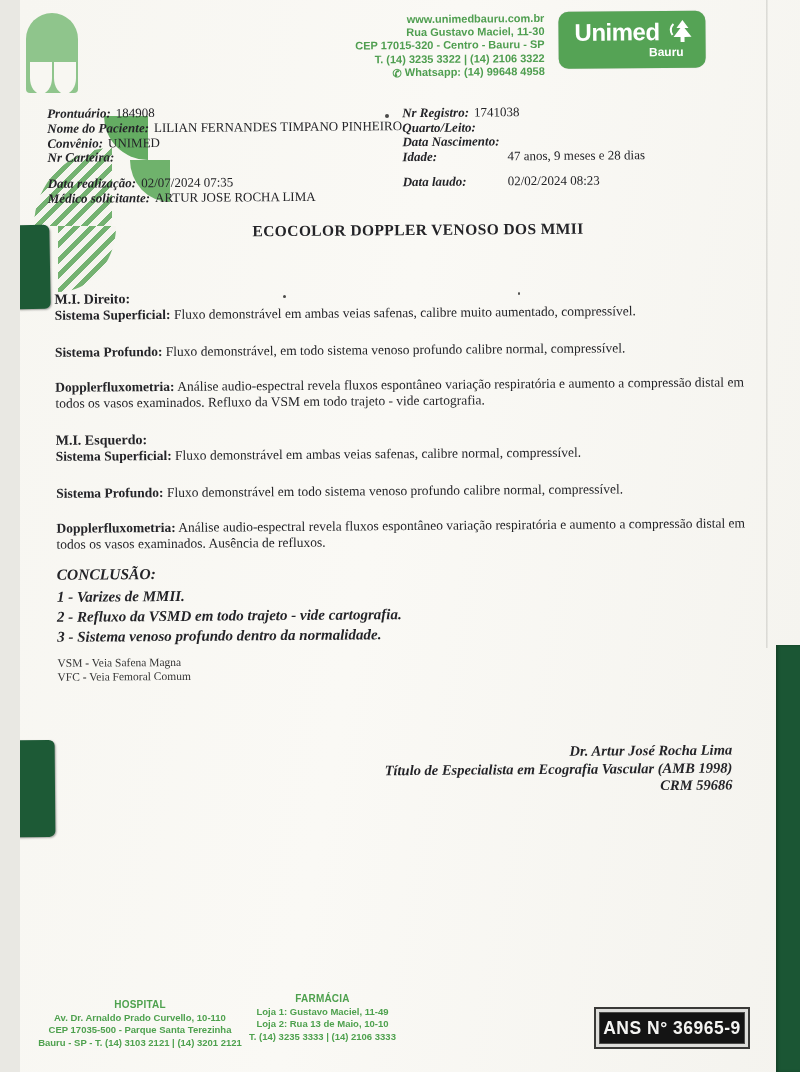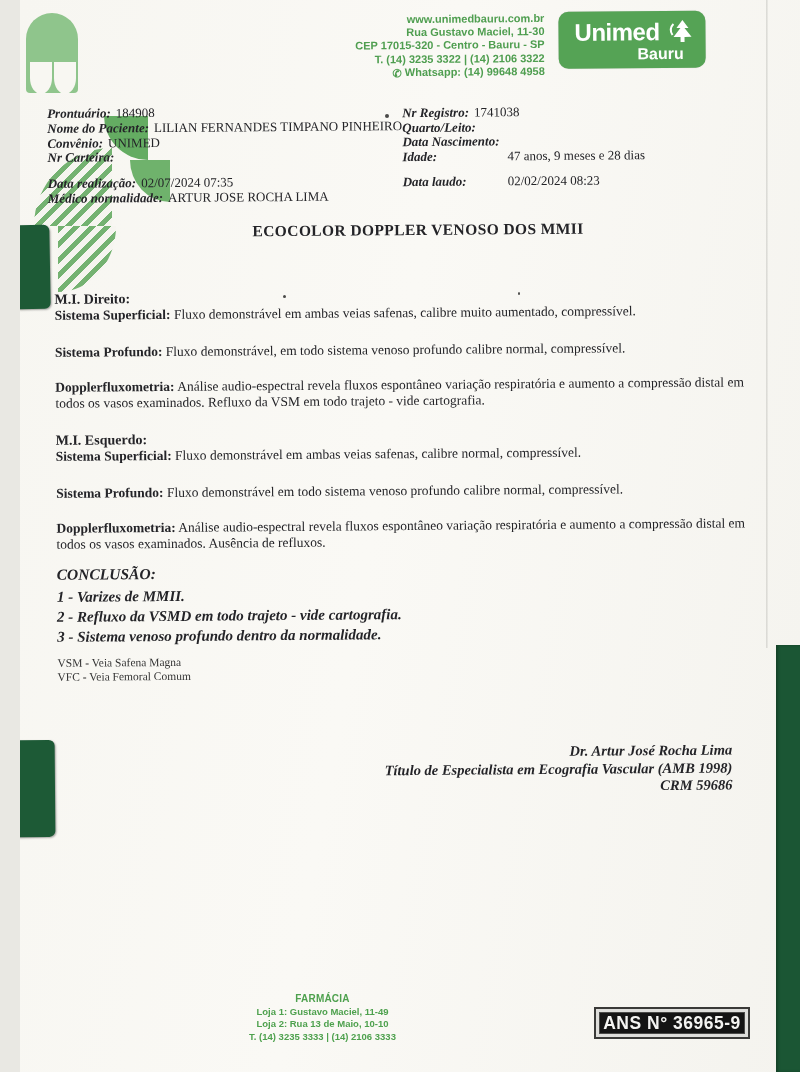--- a/index.html
+++ b/index.html
@@ -39,21 +39,21 @@
   .header-address { position:absolute; top:13px; right:272px; text-align:right;
     font-family:"Liberation Sans", sans-serif; font-weight:bold; font-size:11px;
     line-height:13.2px; color:#4f9e50; }
   .wa-icon { display:inline-block; margin-right:3px; font-size:11px; transform:translateY(1px); }
   .logo-box { position:absolute; left:542px; top:13px; width:147px; height:57px;
     background:#55a355; border-radius:10px; color:#fff;
     font-family:"Liberation Sans", sans-serif; box-shadow:0 0 1px rgba(0,0,0,.2); }
   .logo-row { position:absolute; left:16px; top:7px; display:flex; align-items:center; }
   .logo-text { font-weight:bold; font-size:24px; letter-spacing:-0.5px; }
   .tree { margin-left:7px; display:inline-flex; }
-  .logo-city { position:absolute; right:22px; top:34px; font-weight:bold; font-size:16px; }
+  .logo-city { position:absolute; right:22px; top:34px; font-weight:bold; font-size:12px; }
 
   
   .skew-wrap { position:absolute; left:0; top:0; width:800px; height:1072px;
     transform:rotate(-0.45deg); transform-origin:400px 480px; }
 
   .patient-left { position:absolute; left:30px; top:104px; width:380px;
     font-size:13px; line-height:14.8px; white-space:nowrap; }
   .patient-right { position:absolute; left:385px; top:106px; width:390px;
     font-size:13px; line-height:14.6px; white-space:nowrap; }
   .prow b { margin-right:5px;font-style:italic; }
@@ -82,21 +82,21 @@
     font-weight:bold; font-style:italic; font-size:14.5px; line-height:17.5px; }
 
   
   .footer-col { position:absolute; text-align:center;
     font-family:"Liberation Sans", sans-serif; font-weight:bold;
     font-size:9.5px; line-height:12.6px; color:#4ea14e; }
   .fcol1 { left:15px;  top:999px;  width:210px; }
   .fcol2 { left:215px; top:993px;  width:175px; }
   .fcol3 { left:380px; top:993px;  width:180px; }
   .f-title { font-size:10px; letter-spacing:.2px; }
-  .ans-badge { position:absolute; left:576px; top:1009px; width:152px; height:28px;
+  .ans-badge { position:absolute; left:576px; top:1009px; width:152px; height:38px;
     background:#141414; border:3px solid #dededb;
     box-shadow:0 0 0 2px #3a3a38, inset 0 0 0 1px #4a4a48;
     color:#f4f4f2; font-family:"Liberation Sans", sans-serif; font-weight:bold;
     font-size:17.5px; letter-spacing:.5px; display:flex; align-items:center; justify-content:center; }
 </style>
 </head>
 <body>
 
 <div class="page">
 
@@ -142,21 +142,21 @@
       <div class="logo-city">Bauru</div>
     </div>
 
     <div class="patient-left">
       <div class="prow"><b>Prontuário:</b><span>184908</span></div>
       <div class="prow"><b>Nome do Paciente:</b><span>LILIAN FERNANDES TIMPANO PINHEIRO</span></div>
       <div class="prow"><b>Convênio:</b><span>UNIMED</span></div>
       <div class="prow"><b>Nr Carteira:</b></div>
       <div class="gap"></div>
       <div class="prow"><b>Data realização:</b><span>02/07/2024 07:35</span></div>
-      <div class="prow"><b>Médico normalidade:</b><span>ARTUR JOSE ROCHA LIMA</span></div>
+      <div class="prow"><b>Médico solicitante:</b><span>ARTUR JOSE ROCHA LIMA</span></div>
     </div>
 
     <div class="patient-right">
       <div class="prow"><b>Nr Registro:</b><span>1741038</span></div>
       <div class="prow"><b>Quarto/Leito:</b></div>
       <div class="prow"><b>Data Nascimento:</b></div>
       <div class="prow"><b class="w100">Idade:</b><span>47 anos, 9 meses e 28 dias</span></div>
       <div class="gap"></div>
       <div class="prow"><b class="w100">Data laudo:</b><span>02/02/2024 08:23</span></div>
     </div>
@@ -185,20 +185,26 @@
       </div>
     </div>
 
     <div class="signature">
       <div>Dr. Artur José Rocha Lima</div>
       <div>Título de Especialista em Ecografia Vascular (AMB 1998)</div>
       <div>CRM 59686</div>
     </div>
   </div>
 
+  <div class="footer-col fcol1">
+    <div class="f-title">HOSPITAL</div>
+    <div>Av. Dr. Arnaldo Prado Curvello, 10-110</div>
+    <div>CEP 17035-500 - Parque Santa Terezinha</div>
+    <div>Bauru - SP - T. (14) 3103 2121 | (14) 3201 2121</div>
+  </div>
   <div class="footer-col fcol2">
     <div class="f-title">FARMÁCIA</div>
     <div>Loja 1: Gustavo Maciel, 11-49</div>
     <div>Loja 2: Rua 13 de Maio, 10-10</div>
     <div>T. (14) 3235 3333 | (14) 2106 3333</div>
   </div>
   <div class="ans-badge">ANS N° 36965-9</div>
 
 </div>
 

